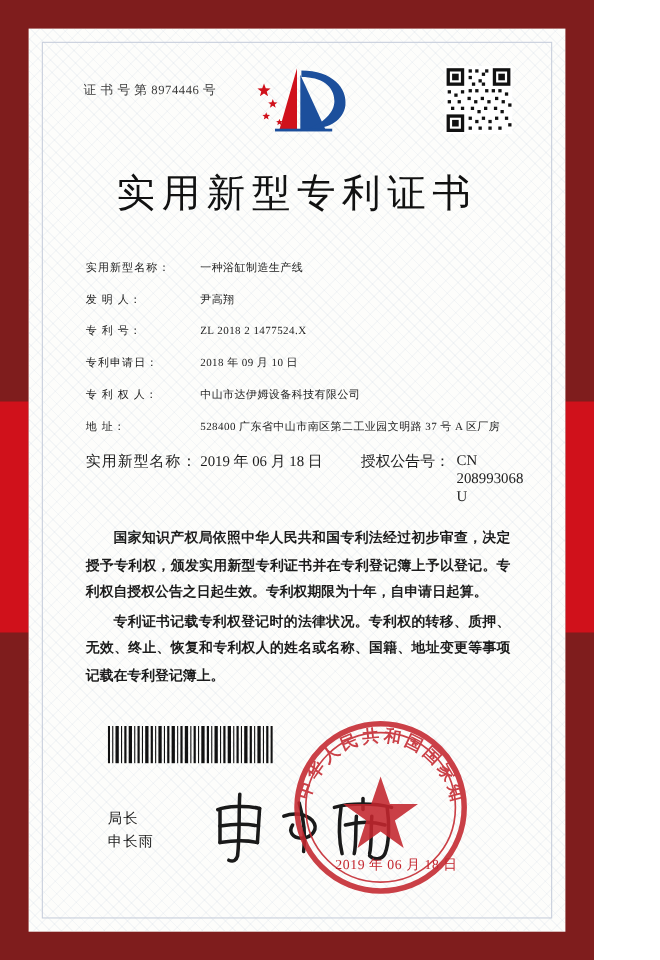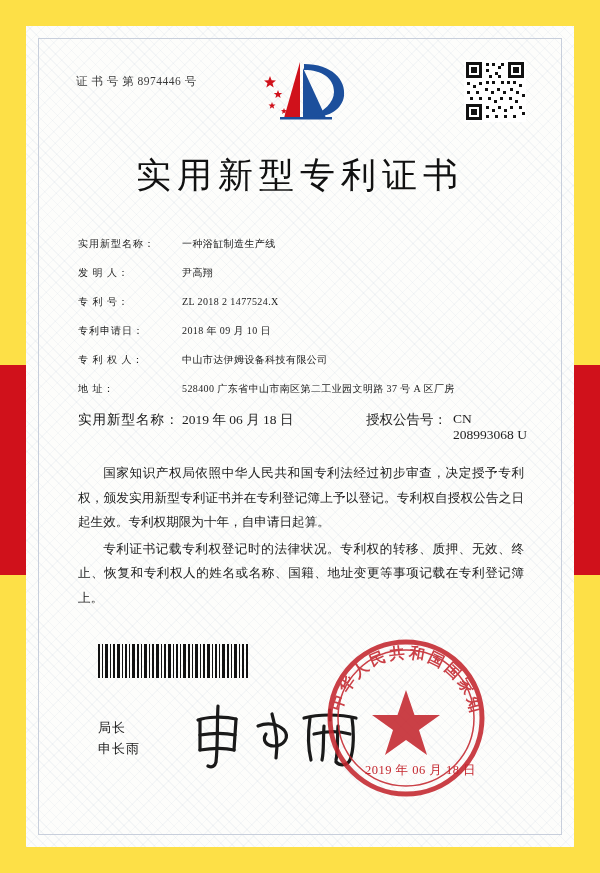--- a/index.html
+++ b/index.html
@@ -10,23 +10,23 @@
   body {
     width: 600px;
     height: 873px;
     font-family: "Liberation Serif", serif;
     overflow: hidden;
   }
 
   
   #certificate {
     position: relative;
-    width: 600px;
+    width: 540px;
     height: 873px;
-    background: #fde047; 
+    background: #7f1d1d; 
     box-sizing: border-box;
   }
   
   .band-red-left {
     position: absolute;
     left: 0;
     top: 365px;
     width: 26px;
     height: 210px;
     background: #d0111b;
@@ -150,28 +150,29 @@
     align-items: flex-start;
     font-size: 13.5px;
     color: #1c1c1c;
     margin-bottom: 14.5px;
   }
   .field-inline .left {
     display: flex;
     flex: 0 0 250px;
   }
   .field-inline .left .label { width: 104px; flex: 0 0 104px; letter-spacing:1px;}
-  .field-inline .right { display: flex; flex: 1; margin-left: 38px; }
+  .field-inline .right { display: flex; flex: 1; }
   .field-inline .right .label { margin-right: 6px; white-space: nowrap;}
 
   
   .paragraphs {
     margin-top: 18px;
     padding-left: 18px;
     padding-right: 16px;
+    font-weight: bold;
   }
   .para {
     font-size: 12.6px;
     line-height: 1.95;
     color: #1c1c1c;
     text-indent: 2em;
     text-align: justify;
     margin: 0 0 2px 0;
   }
 

